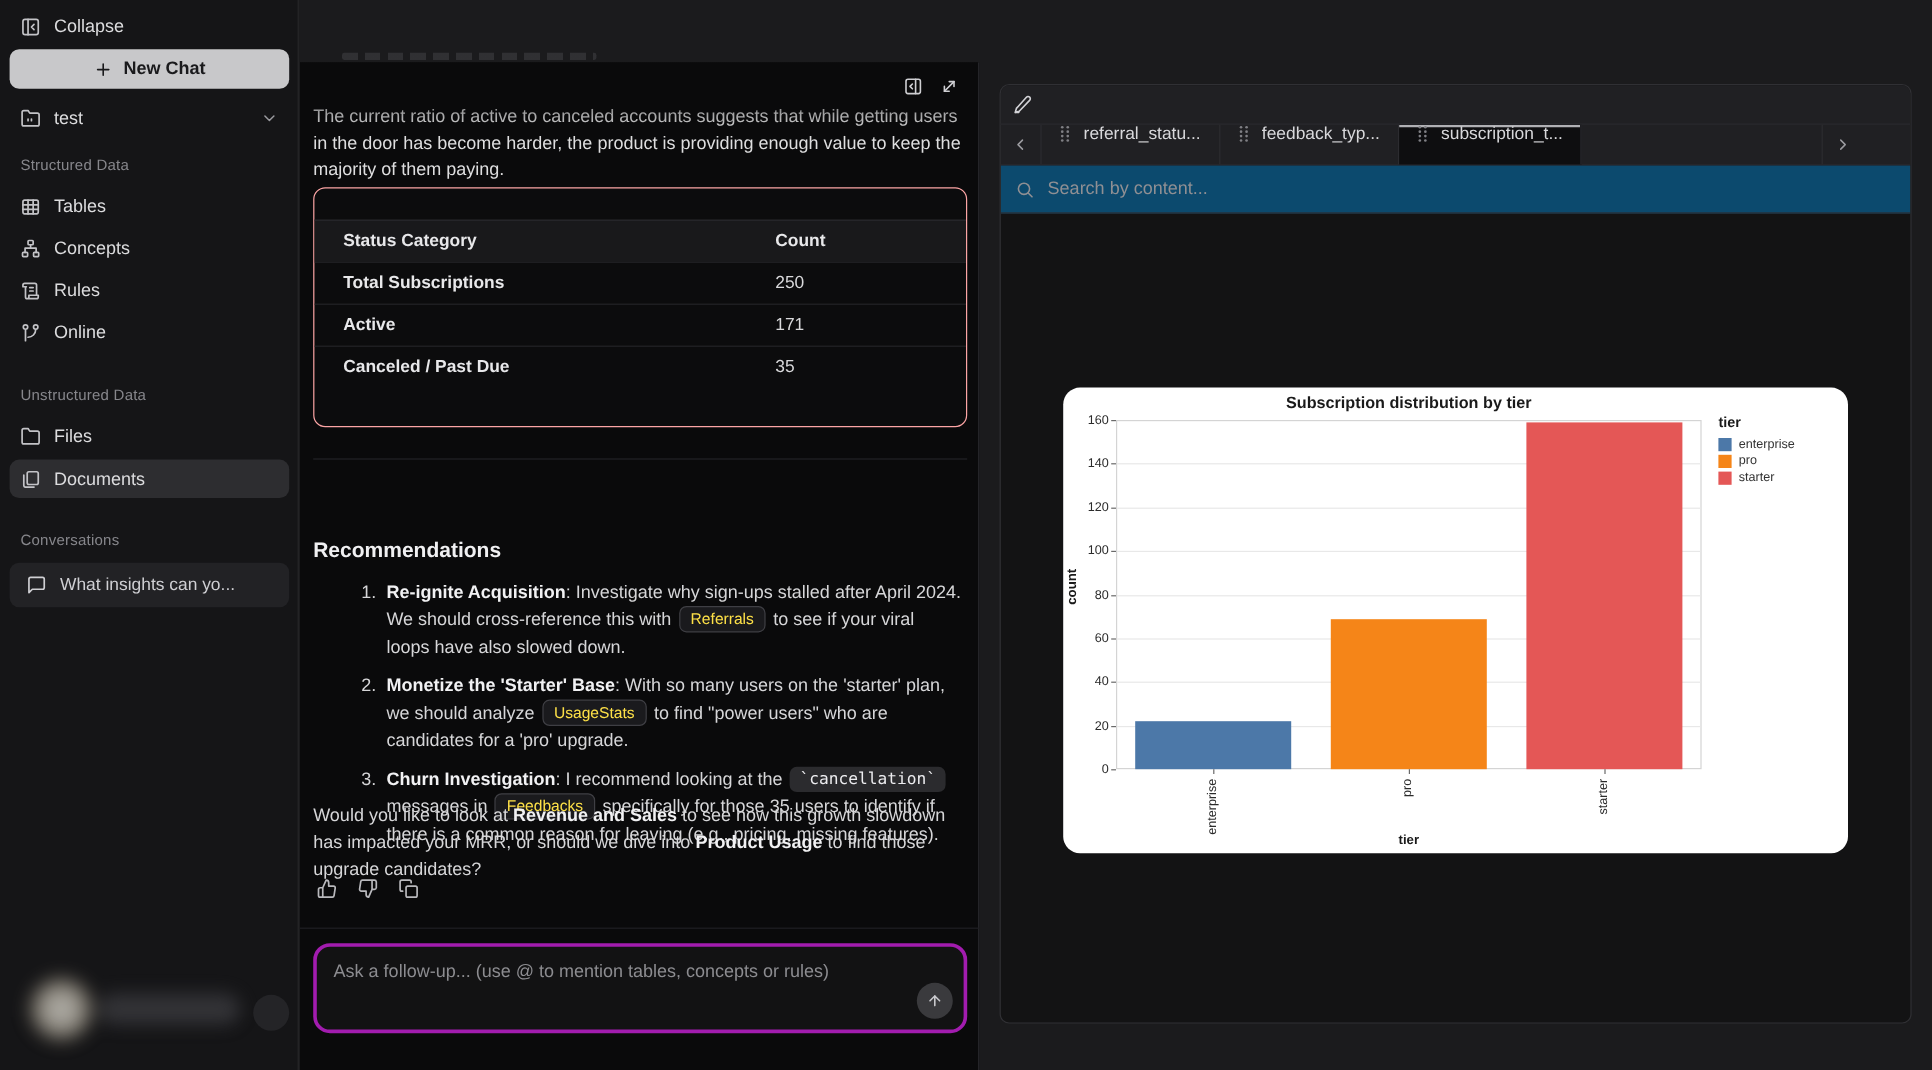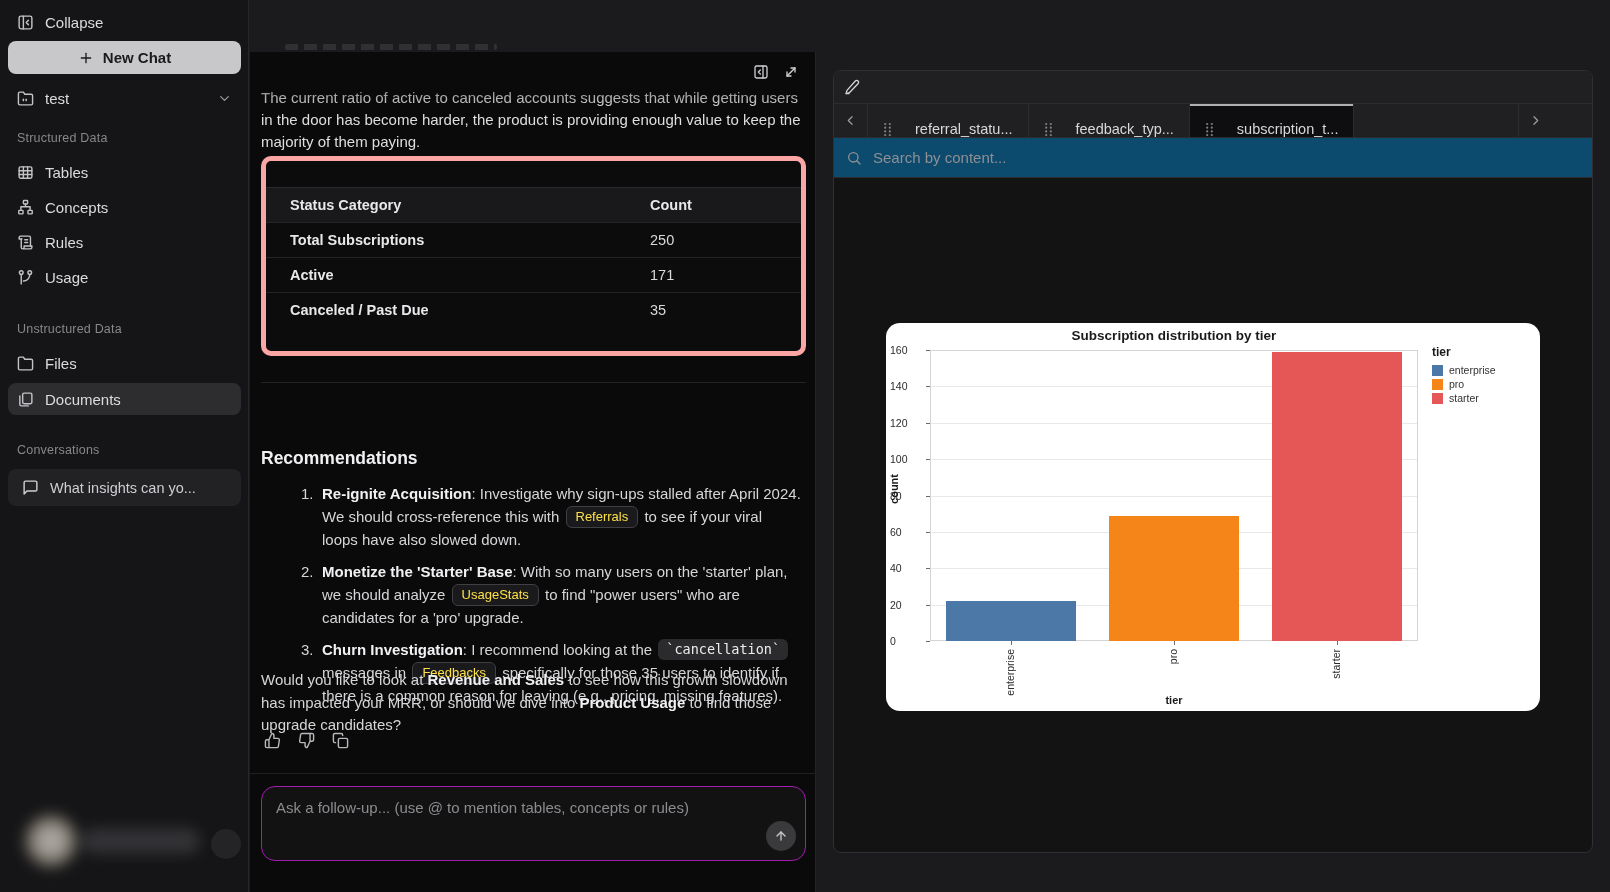--- a/index.html
+++ b/index.html
@@ -38,21 +38,21 @@
   #clip-remnant{position:absolute;left:285px;top:44px;width:212px;height:6px;opacity:.45;border-radius:2px;
         background:repeating-linear-gradient(90deg,#4a4a4e 0 13px,transparent 13px 19px);}
 
   
   #chat{position:absolute;left:250px;top:52px;width:566px;height:840px;background:#0a0a0b;border-right:1px solid #242428;}
   #chat-fade{position:absolute;left:0;top:0;width:565px;height:58px;z-index:3;pointer-events:none;
         background:linear-gradient(#0a0a0bee 0%,#0a0a0b99 45%,transparent 100%);}
   .chat-hover-icons{position:absolute;right:16px;top:12px;z-index:4;display:flex;gap:14px;color:#cfcfd3;}
   .chat-hover-icons span{cursor:pointer;}
   #para-top{position:absolute;left:11px;top:20px;width:545px;font-size:15px;line-height:22px;color:#dededf;}
-  #msg-table{position:absolute;left:11px;top:104px;width:545px;height:200px;border:5px solid #fca5a5;border-radius:10px;
+  #msg-table{position:absolute;left:11px;top:104px;width:545px;height:200px;border:1px solid #fca5a5;border-radius:10px;
         overflow:hidden;background:#0c0c0d;}
   .t-cap{height:26px;}
   .t-row{display:grid;grid-template-columns:360px 1fr;border-top:1px solid #242427;}
   .t-row > div{padding:9px 0 9px 24px;font-size:14.5px;color:#e8e8ea;}
   .t-head{background:#19191b;border-top:1px solid #2a2a2d;}
   .t-head > div{font-weight:700;}
   .t-row .val{color:#d9d9db;}
   .t-row .lbl{font-weight:700;}
   #msg-divider{position:absolute;left:11px;top:330px;width:545px;height:1px;background:#232327;}
   #rec-heading{position:absolute;left:11px;top:378px;font-size:17.5px;font-weight:700;color:#f0f0f2;}
@@ -62,53 +62,53 @@
   .rec-body{flex:1;}
   .seg-bold{font-weight:700;color:#f1f1f3;}
   .seg-chip{display:inline-block;border:1px solid #3f3f44;background:#1a1a1d;color:#fde047;border-radius:6px;
         padding:0 9px 1px;font-size:13px;line-height:19px;margin:0 2px;vertical-align:1px;cursor:pointer;}
   .seg-code{display:inline-block;background:#2b2b2e;color:#ececef;border-radius:6px;padding:0 8px 1px;
         font-family:"DejaVu Sans Mono",monospace;font-size:13.5px;line-height:20px;margin:0 2px;vertical-align:1px;}
   #closing-para{position:absolute;left:11px;top:602px;width:540px;font-size:15px;line-height:22.5px;color:#d6d6d8;}
   #feedback-row{position:absolute;left:14px;top:680px;display:flex;gap:17px;color:#b9b9bd;}
   #feedback-row span{cursor:pointer;}
   #chat-bottom-divider{position:absolute;left:0;top:721px;width:566px;height:1px;background:#202023;}
-  #ask-box{position:absolute;left:11px;top:734px;width:545px;height:75px;border:1px solid #a21caf;border-radius:14px;
+  #ask-box{position:absolute;left:11px;top:734px;width:545px;height:75px;border:3px solid #a21caf;border-radius:14px;
         background:#121213;}
   #ask-input{position:absolute;left:2px;top:2px;width:500px;height:50px;background:transparent;border:none;outline:none;
         resize:none;font-family:inherit;font-size:15px;color:#dcdcde;padding:10px 12px;}
   #ask-input::placeholder{color:#8c8c90;}
   #send-btn{position:absolute;right:9px;bottom:9px;width:30px;height:30px;border-radius:50%;background:#3a3a3d;border:none;
         display:flex;align-items:center;justify-content:center;color:#c9c9cd;cursor:pointer;}
 
   
   #rpanel{position:absolute;left:833px;top:70px;width:760px;height:783px;border:1px solid #303034;border-radius:8px;
         background:#131314;overflow:hidden;}
   #edit-row{height:33px;background:#202023;border-bottom:1px solid #2c2c30;display:flex;align-items:center;padding:0 10px;color:#d2d2d6;}
   #tab-strip{height:34px;background:#202023;border-bottom:1px solid #2c2c30;display:flex;align-items:stretch;}
   .tab-nav{flex:0 0 34px;display:flex;align-items:center;justify-content:center;color:#9a9a9f;border-right:1px solid #2c2c30;cursor:pointer;}
   .tab-nav.right{border-right:none;border-left:1px solid #2c2c30;margin-left:auto;}
   .tab-spacer{flex:0 0 40px;}
-  .tab{display:flex;align-items:flex-end;gap:23px;padding:0 15px;font-size:14.5px;color:#d8d8db;
+  .tab{display:flex;align-items:flex-start;gap:11px;padding:0 15px;font-size:14.5px;color:#d8d8db;
         border-right:1px solid #2c2c30;cursor:pointer;white-space:nowrap;}
   .tab .grip{color:#808085;}
   .tab.active{background:#0e0e10;box-shadow:inset 0 2px 0 0 #b0b0b4;}
   #search-row{height:40px;background:#0c4a6e;border-bottom:1px solid #2c2c30;display:flex;align-items:center;gap:9px;padding:0 12px;}
   #search-row .ic{color:#8f8f93;}
   #search-input{flex:1;background:transparent;border:none;outline:none;font-family:inherit;font-size:15px;color:#d8d8db;}
   #search-input::placeholder{color:#8f8f93;}
 
   
   #chart{position:absolute;left:52px;top:252px;width:654px;height:388px;background:#ffffff;color:#262626;
         font-family:"Liberation Sans",sans-serif;border-radius:14px;}
   #chart .title{position:absolute;text-align:center;font-size:13.5px;font-weight:700;color:#1a1a1a;}
   #chart .plot{position:absolute;border:1px solid #d4d4d4;background:#fff;}
   #chart .gline{position:absolute;height:1px;background:#e8e8e8;}
   #chart .bar{position:absolute;}
-  #chart .ytick{position:absolute;width:34px;text-align:left;font-size:10.5px;color:#2b2b2b;}
+  #chart .ytick{position:absolute;width:34px;text-align:right;font-size:10.5px;color:#2b2b2b;}
   #chart .ymark{position:absolute;width:4px;height:1px;background:#6a6a6a;}
   #chart .xmark{position:absolute;width:1px;height:4px;background:#6a6a6a;}
   #chart .xtick{position:absolute;font-size:10.5px;color:#2b2b2b;writing-mode:vertical-rl;transform:rotate(180deg);}
   #chart .xlabel{position:absolute;text-align:center;font-size:11px;font-weight:700;color:#1a1a1a;}
   #chart .ylabel{position:absolute;font-size:11px;font-weight:700;color:#1a1a1a;writing-mode:vertical-rl;transform:rotate(180deg);}
   #chart .legend{position:absolute;}
   #chart .legend .lt{font-size:12px;font-weight:700;color:#1a1a1a;margin-bottom:5px;}
   #chart .lrow{display:flex;align-items:center;gap:6px;margin-bottom:2px;}
   #chart .lsw{width:11px;height:11px;}
   #chart .llb{font-size:10.5px;color:#333;}
@@ -191,21 +191,21 @@
         </div>
         <div class="srow" style="top: 261px;">
           <span class="ic">
             <svg width="17" height="17" viewBox="0 0 24 24" fill="none" stroke="currentColor" stroke-width="2" stroke-linecap="round" stroke-linejoin="round">
               <line x1="6" y1="9" x2="6" y2="21"></line>
               <circle cx="18" cy="5" r="2.6"></circle>
               <circle cx="6" cy="5" r="2.6"></circle>
               <path d="M18 8a9 9 0 0 1-9 9"></path>
             </svg>
           </span>
-          <span>Usage</span>
+          <span>Online</span>
         </div>
       </nav>
     <div class="shead" style="top:322px">Unstructured Data</div>
     <nav id="unstructured-list">
         <div class="srow" style="top: 347px;">
           <span class="ic">
             <svg width="17" height="17" viewBox="0 0 24 24" fill="none" stroke="currentColor" stroke-width="2" stroke-linecap="round" stroke-linejoin="round">
               <path d="M22 19a2 2 0 0 1-2 2H4a2 2 0 0 1-2-2V5a2 2 0 0 1 2-2h5l2 3h9a2 2 0 0 1 2 2z"></path>
             </svg>
           </span>

